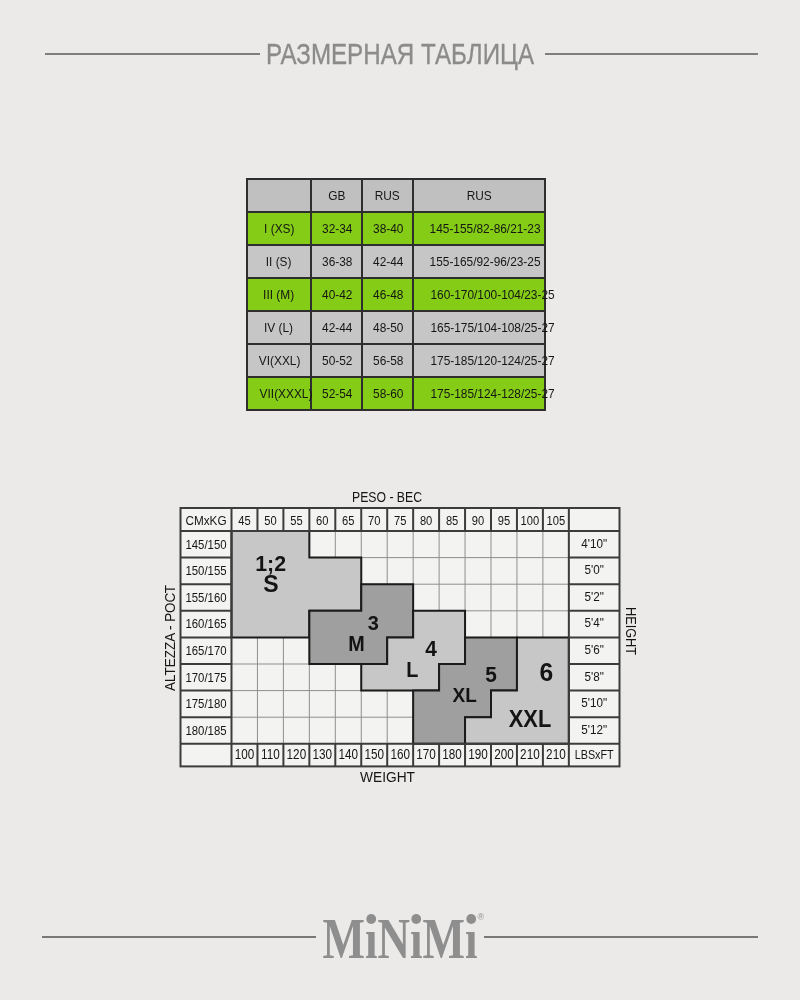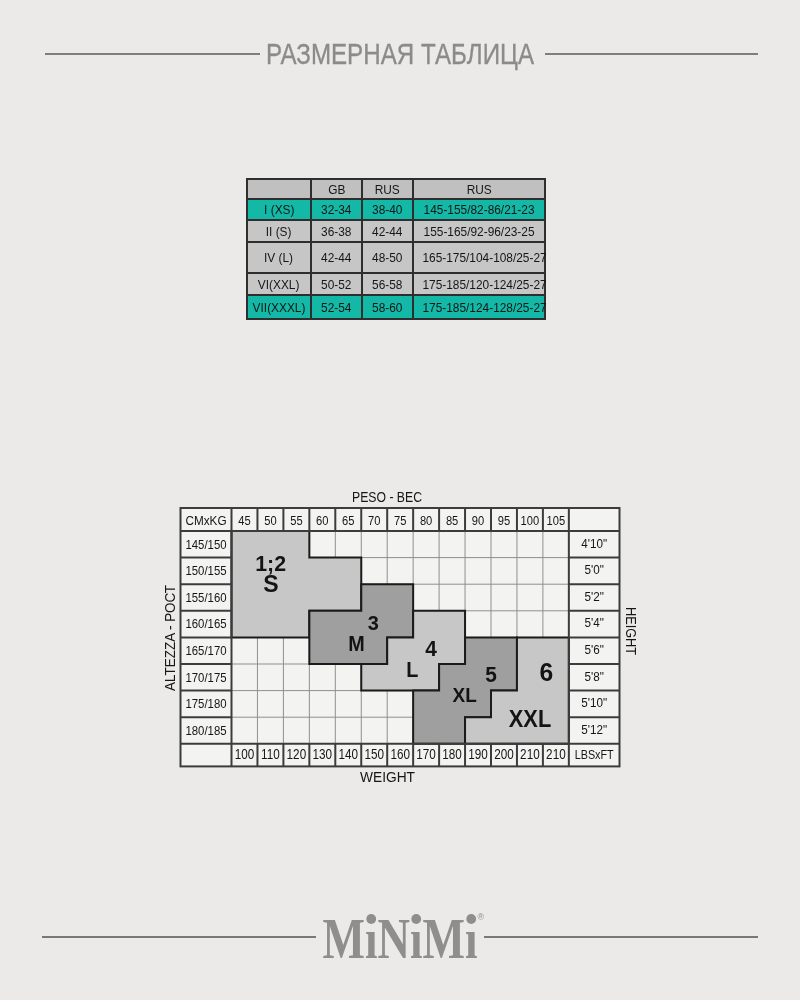--- a/index.html
+++ b/index.html
@@ -1,22 +1,22 @@
 <!DOCTYPE html>
 <html><head>
 <meta charset="utf-8">
 <style>
   html,body{margin:0;padding:0;}
   body{width:800px;height:1000px;background:#ebeae8;font-family:"Liberation Sans",sans-serif;position:relative;overflow:hidden;}
   .abs{position:absolute;}
   table.sz{border-collapse:collapse;table-layout:fixed;}
-  table.sz td{border:2px solid #2e2e2e;text-align:center;vertical-align:middle;font-size:13.5px;color:rgba(19,19,19,0.99);padding:0;white-space:nowrap;}
+  table.sz td{border:2px solid #2e2e2e;text-align:center;vertical-align:middle;font-size:13.5px;color:rgba(19,19,19,0.99);padding:8px;white-space:nowrap;}
   table.sz .n{display:inline-block;transform:scale(0.88,1);transform-origin:center;}
   .hdr td{background:#c0c0c0;}
-  .odd td{background:#14b8a6;}
+  .odd td{background:#84cc16;}
   .even td{background:#c6c6c6;}
 </style>
 </head>
 <body>
 
 <div class="abs" style="left:45px;top:53px;width:215px;height:2px;background:#7e7e7e;"></div>
 
 <div class="abs" style="left:0;top:37px;width:800px;text-align:center;font-size:30px;color:rgba(138,138,138,0.99);-webkit-text-stroke:0.35px rgba(138,138,138,0.99);transform:scaleX(0.805);transform-origin:400px 0;">РАЗМЕРНАЯ ТАБЛИЦА</div>
 
 <div class="abs" style="left:545px;top:53px;width:213px;height:2px;background:#7e7e7e;"></div>
@@ -39,20 +39,26 @@
         <td><span class="n">I (XS)</span></td>
         <td><span class="n">32-34</span></td>
         <td><span class="n">38-40</span></td>
         <td><span class="n">145-155/82-86/21-23</span></td>
       </tr>
   <tr class="even" style="height:22px;">
         <td><span class="n">II (S)</span></td>
         <td><span class="n">36-38</span></td>
         <td><span class="n">42-44</span></td>
         <td><span class="n">155-165/92-96/23-25</span></td>
+      </tr>
+  <tr class="odd" style="height:21px;">
+        <td><span class="n">III (M)</span></td>
+        <td><span class="n">40-42</span></td>
+        <td><span class="n">46-48</span></td>
+        <td><span class="n">160-170/100-104/23-25</span></td>
       </tr>
   <tr class="even" style="height:31px;">
         <td><span class="n">IV (L)</span></td>
         <td><span class="n">42-44</span></td>
         <td><span class="n">48-50</span></td>
         <td><span class="n">165-175/104-108/25-27</span></td>
       </tr>
   <tr class="even" style="height:22px;">
         <td><span class="n">VI(XXL)</span></td>
         <td><span class="n">50-52</span></td>

